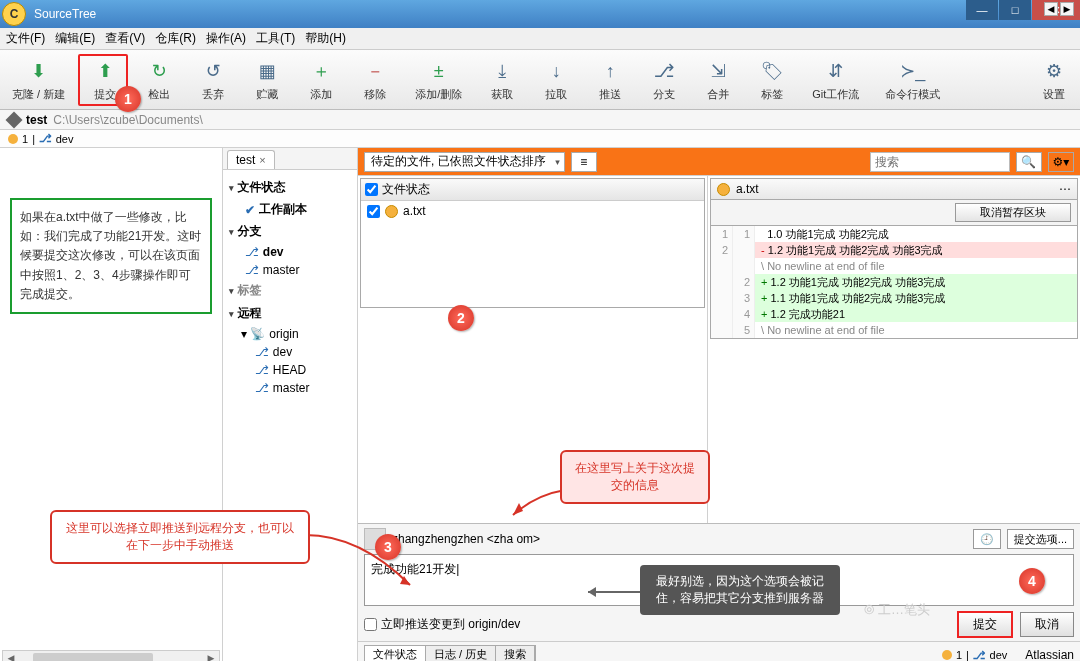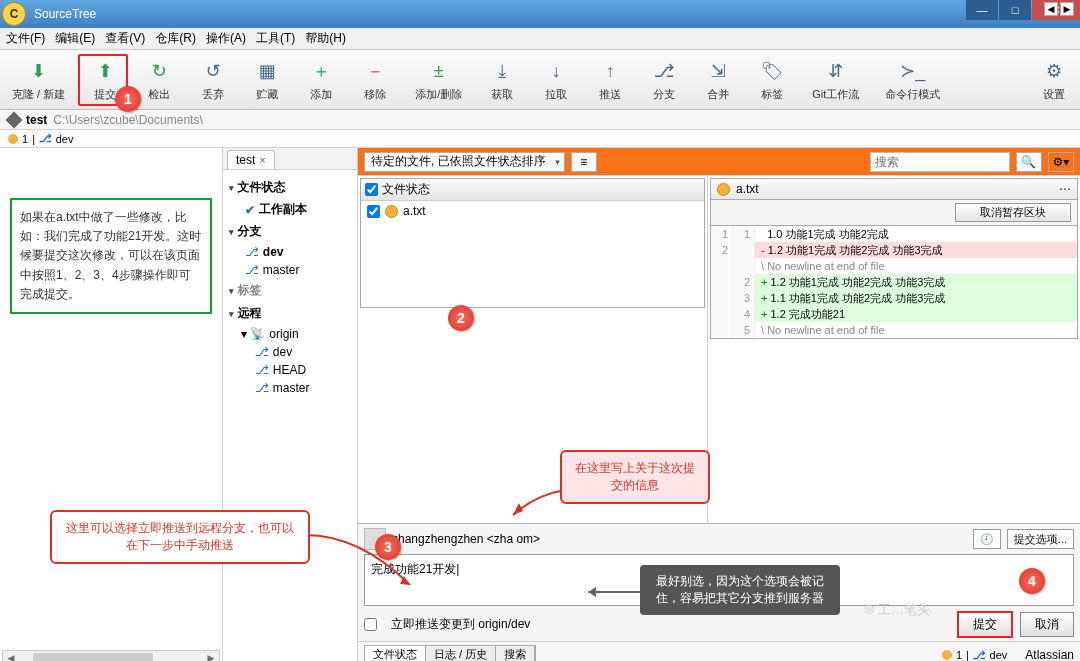--- a/index.html
+++ b/index.html
@@ -97,21 +97,21 @@
 .diffbody .ln.meta .txt::before{content:"\\ ";}
 
 
 .commitpanel { border-top:1px solid #bbb; background:#f5f5f5; padding:4px 6px; display:flex; flex-direction:column; position:relative;}
 .commitpanel .authrow { display:flex; align-items:center; gap:6px; margin-bottom:4px;}
 .commitpanel .authrow .av { width:22px; height:22px; background:#ddd; border:1px solid #bbb;}
 .commitpanel .authrow .nm { font-size:12px; flex:1;}
 .commitpanel .authrow .clk,.commitpanel .authrow .opts { border:1px solid #999; background:#fff; height:20px; padding:0 6px; font-size:11px; display:flex; align-items:center;}
 .commitpanel textarea { border:1px solid #999; width:100%; height:52px; padding:6px; font-size:12px; resize:none;}
 .commitpanel .btnrow { display:flex; align-items:center; margin-top:6px; gap:8px;}
-.commitpanel .btnrow label { font-size:12px; display:flex; align-items:center; gap:14px;}
+.commitpanel .btnrow label { font-size:12px; display:flex; align-items:center; gap:4px;}
 .commitpanel .btnrow .sp { flex:1;}
 .commitpanel .btnrow .btn { border:1px solid #888; background:linear-gradient(#fff,#e0e0e0); padding:3px 14px; font-size:12px; cursor:pointer;}
 .commitpanel .btnrow .btn.hlred { outline:2px solid #e22;}
 .tabsbot { display:flex; border:1px solid #aaa; height:20px; font-size:11px;}
 .tabsbot div { padding:1px 8px; border-right:1px solid #aaa; background:#eee;}
 .tabsbot div.act { background:#fff;}
 
 
 .badge { position:absolute; width:26px; height:26px; background:radial-gradient(#ff6b5b,#d63327); border-radius:50%; color:#fff; display:flex; align-items:center; justify-content:center; font-weight:bold; font-size:14px; box-shadow:1px 1px 2px rgba(0,0,0,.3); z-index:20;}
 .callout { position:absolute; background:#fff; border:2px solid #d63327; border-radius:6px; padding:8px 10px; font-size:12px; color:#d63327; text-align:center; z-index:15;}

